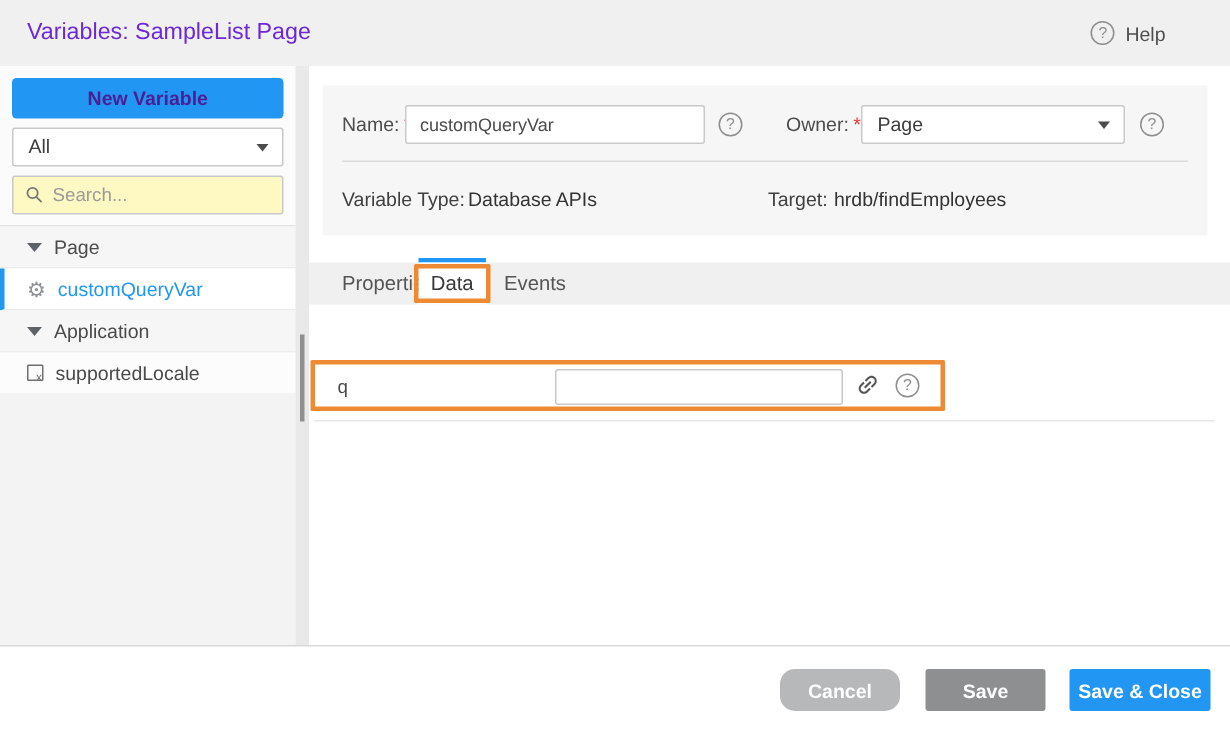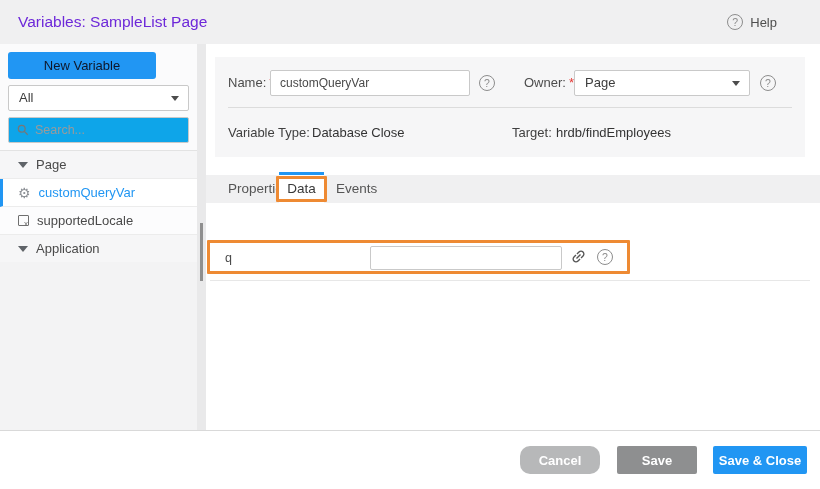--- a/index.html
+++ b/index.html
@@ -13,32 +13,32 @@
   .hdr-title { position:absolute; left:18px; top:0; height:44px; line-height:44px;
     font-size:15.5px; color:#6d28d9; }
   .hdr-help { position:absolute; right:43px; top:0; height:44px; display:flex;
     align-items:center; gap:7px; cursor:pointer; color:#4e4e4e; font-size:13px; }
   .qcircle { display:inline-flex; width:16px; height:16px; border:1px solid #8d8d8d;
     border-radius:50%; align-items:center; justify-content:center;
     font-size:10.5px; color:#8d8d8d; }
   .qcircle::before { content:"?"; }
   
   .sidebar { position:absolute; left:0; top:44px; width:197px; height:386px; background:#fbfbfc; }
-  .btn-new { position:absolute; left:8px; top:8px; width:148px; height:27px;
-    background:#2196f3; border:none; border-radius:3px; color:#0f172a;
-    font-family:inherit; font-size:13px; font-weight:normal; cursor:pointer; }
+  .btn-new { position:absolute; left:8px; top:8px; width:181px; height:27px;
+    background:#2196f3; border:none; border-radius:3px; color:#4c1d95;
+    font-family:inherit; font-size:13px; font-weight:bold; cursor:pointer; }
   .select-box { position:relative; background:#fff; border:1px solid #c9c9c9; border-radius:2px;
     font-size:13px; color:#3c3c3c; cursor:pointer; }
   .sb-all { position:absolute; left:8px; top:41px; width:181px; height:26px;
     line-height:24px; padding-left:10px; }
   .caret { position:absolute; right:9px; top:50%; margin-top:-2px; width:0; height:0;
     border-left:4px solid transparent; border-right:4px solid transparent;
     border-top:5px solid #4c4c4c; }
   .search-box { position:absolute; left:8px; top:73px; width:181px; height:26px;
-    background:#0ea5e9; border:1px solid #c9c9c9; border-radius:2px;
+    background:#fef9c3; border:1px solid #c9c9c9; border-radius:2px;
     display:flex; align-items:center; padding-left:8px; gap:6px; }
   .search-box input { border:none; outline:none; flex:1; font-family:inherit;
     font-size:12.5px; color:#3c3c3c; background:transparent; min-width:0; }
   .search-box input::placeholder { color:#9a9a9a; }
   .tree { position:absolute; left:0; top:106px; width:197px; border-top:1px solid #e3e3e3; }
   .tree-row { height:28px; display:flex; align-items:center; gap:8px; padding-left:18px;
     font-size:13px; color:#4a4a4a; border-bottom:1px solid #ececec; cursor:pointer; background:#f6f6f7; }
   .tree-row.item { background:#fcfcfd; }
   .tree-row.selected { background:#fff; border-left:3px solid #2196f3; padding-left:15px;
     color:#2196f3; }
@@ -129,28 +129,28 @@
 
     <div class="tree">
       <div class="tree-row">
         <span class="tri-down"></span>
         <span>Page</span>
       </div>
       <div class="tree-row item selected">
         <span class="gear-icon"></span>
         <span>customQueryVar</span>
       </div>
+      <div class="tree-row">
+        <span class="tri-down"></span>
+        <span>Application</span>
+      </div>
       <div class="tree-row item">
         <span class="model-icon"></span>
         <span>supportedLocale</span>
       </div>
-      <div class="tree-row">
-        <span class="tri-down"></span>
-        <span>Application</span>
-      </div>
     </div>
     <div class="sidebar-rest"></div>
   </div>
 
   <div class="vscroll">
     <div class="thumb"></div>
   </div>
 
   <div class="main">
 
@@ -166,21 +166,21 @@
       </div>
       <div class="select-box sel-owner">
         <span>Page</span>
         <span class="caret"></span>
       </div>
       <span class="qcircle help-abs" style="left:545px; top:18px;"></span>
 
       <div class="panel-divider"></div>
 
       <div class="ro-label" style="left:13px;">Variable Type:</div>
-      <div class="ro-value" style="left:97px;">Database Close</div>
+      <div class="ro-value" style="left:97px;">Database APIs</div>
       <div class="ro-label" style="left:297px;">Target:</div>
       <div class="ro-value" style="left:341px;">hrdb/findEmployees</div>
     </div>
 
     <div class="tabbar"></div>
     <div class="tab-line"></div>
     <div class="tab" style="left:22px;">Properties</div>
     <div class="tab tab-data">Data</div>
     <div class="tab" style="left:130px;">Events</div>
     <div class="annot annot-data"></div>

